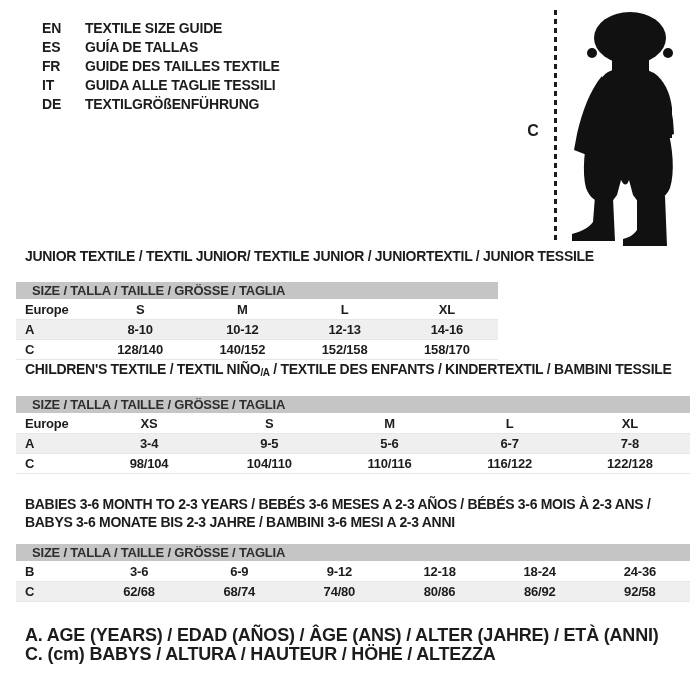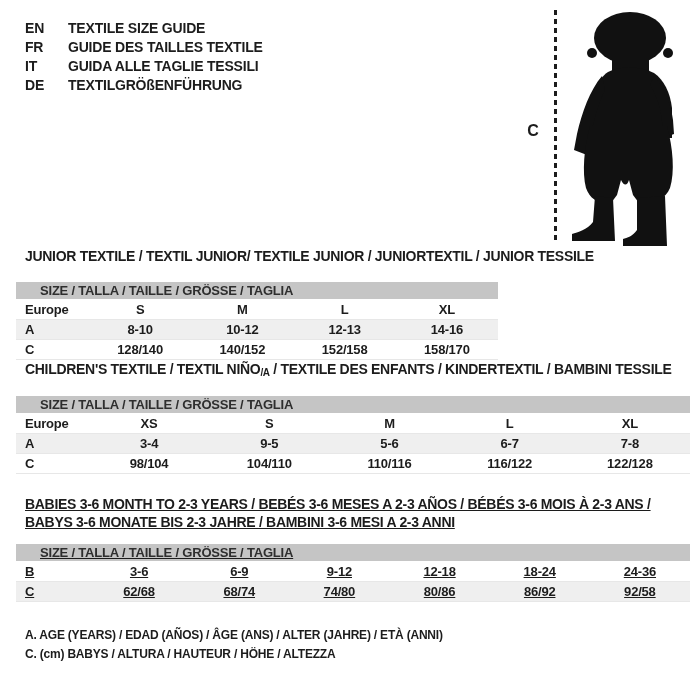--- a/index.html
+++ b/index.html
@@ -1,65 +1,69 @@
 <!DOCTYPE html>
 <html><head>
 <meta charset="utf-8">
 <style>
   html,body{margin:0;padding:0;background:#ffffff;}
   body{width:700px;height:700px;font-family:"Liberation Sans", sans-serif;}
   .page{position:relative;width:700px;height:700px;background:var(--page-bg,#fff);color:var(--ink,#1c1c1c);overflow:hidden;}
 
   
-  .lang-list{position:absolute;left:25px;top:19px;}
+  .lang-list{position:absolute;left:42px;top:19px;}
   .lang-row{display:flex;line-height:19px;font-size:14px;font-weight:700;letter-spacing:-0.2px;}
   .lang-code{width:43px;flex:0 0 43px;}
 
   
   .figure-area{position:absolute;left:520px;top:8px;width:180px;height:242px;}
   .height-line{position:absolute;left:34px;top:2px;width:3px;height:234px;
     background-image:repeating-linear-gradient(to bottom,var(--ink,#141414) 0 5px,transparent 5px 9px);}
   .figure-label{position:absolute;left:0px;top:114px;width:26px;text-align:center;font-size:16px;font-weight:700;}
   .toddler-svg{position:absolute;left:48px;top:2px;}
 
   
   .sec{position:absolute;left:16px;width:674px;}
   .sec1{top:247px;}
   .sec2{top:360px;}
-  .sec3{top:495px;text-decoration:underline;}
+  .sec3{top:495px;}
   .section-title{font-size:14px;font-weight:700;letter-spacing:-0.3px;line-height:18px;padding-left:9px;white-space:nowrap;}
   .section-title .subscript{font-size:10px;vertical-align:-2px;}
   .sec1 .size-table{margin-top:17px;}
   .sec2 .size-table{margin-top:14px;}
   .sec3 .size-table{margin-top:13px;}
   .size-table{width:674px;}
   .size-table.narrow{width:482px;}
   .size-bar{height:17px;line-height:17px;background:var(--bar,#c5c5c5);color:#2e2e2e;
-    font-weight:700;font-size:13px;padding-left:24px;letter-spacing:-0.2px;margin-bottom:1px;}
+    font-weight:700;font-size:13px;padding-left:16px;letter-spacing:-0.2px;margin-bottom:1px;}
   .t{display:table;width:100%;table-layout:fixed;border-collapse:collapse;}
   .t-row{display:table-row;}
   .t-label{display:table-cell;width:64px;padding-left:9px;font-weight:700;font-size:13px;
     height:19px;line-height:19px;vertical-align:middle;border-bottom:1px solid #e7e7e7;letter-spacing:-0.2px;}
   .t-cell{display:table-cell;text-align:center;font-weight:700;font-size:13px;
     height:19px;line-height:19px;vertical-align:middle;border-bottom:1px solid #e7e7e7;letter-spacing:-0.2px;}
   .t-row.shaded .t-label,.t-row.shaded .t-cell{background:var(--stripe,#efefef);}
 
   
   .legend{position:absolute;left:25px;top:626px;}
-  .legend-line{font-size:12px;font-weight:700;line-height:19px;letter-spacing:-0.2px;white-space:nowrap;}
+  .legend-line{font-size:18px;font-weight:700;line-height:19px;letter-spacing:-0.2px;white-space:nowrap;}
 </style>
 </head>
 <body>
 
 <div class="page" style="--page-bg: #ffffff; --ink: #1c1c1c; --bar: #c5c5c5; --stripe: #efefef;">
 
   <div class="lang-list" id="langList">
       <div class="lang-row">
         <span class="lang-code">EN</span>
         <span class="lang-title">TEXTILE SIZE GUIDE</span>
+      </div>
+      <div class="lang-row">
+        <span class="lang-code">ES</span>
+        <span class="lang-title">GUÍA DE TALLAS</span>
       </div>
       <div class="lang-row">
         <span class="lang-code">FR</span>
         <span class="lang-title">GUIDE DES TAILLES TEXTILE</span>
       </div>
       <div class="lang-row">
         <span class="lang-code">IT</span>
         <span class="lang-title">GUIDA ALLE TAGLIE TESSILI</span>
       </div>
       <div class="lang-row">

